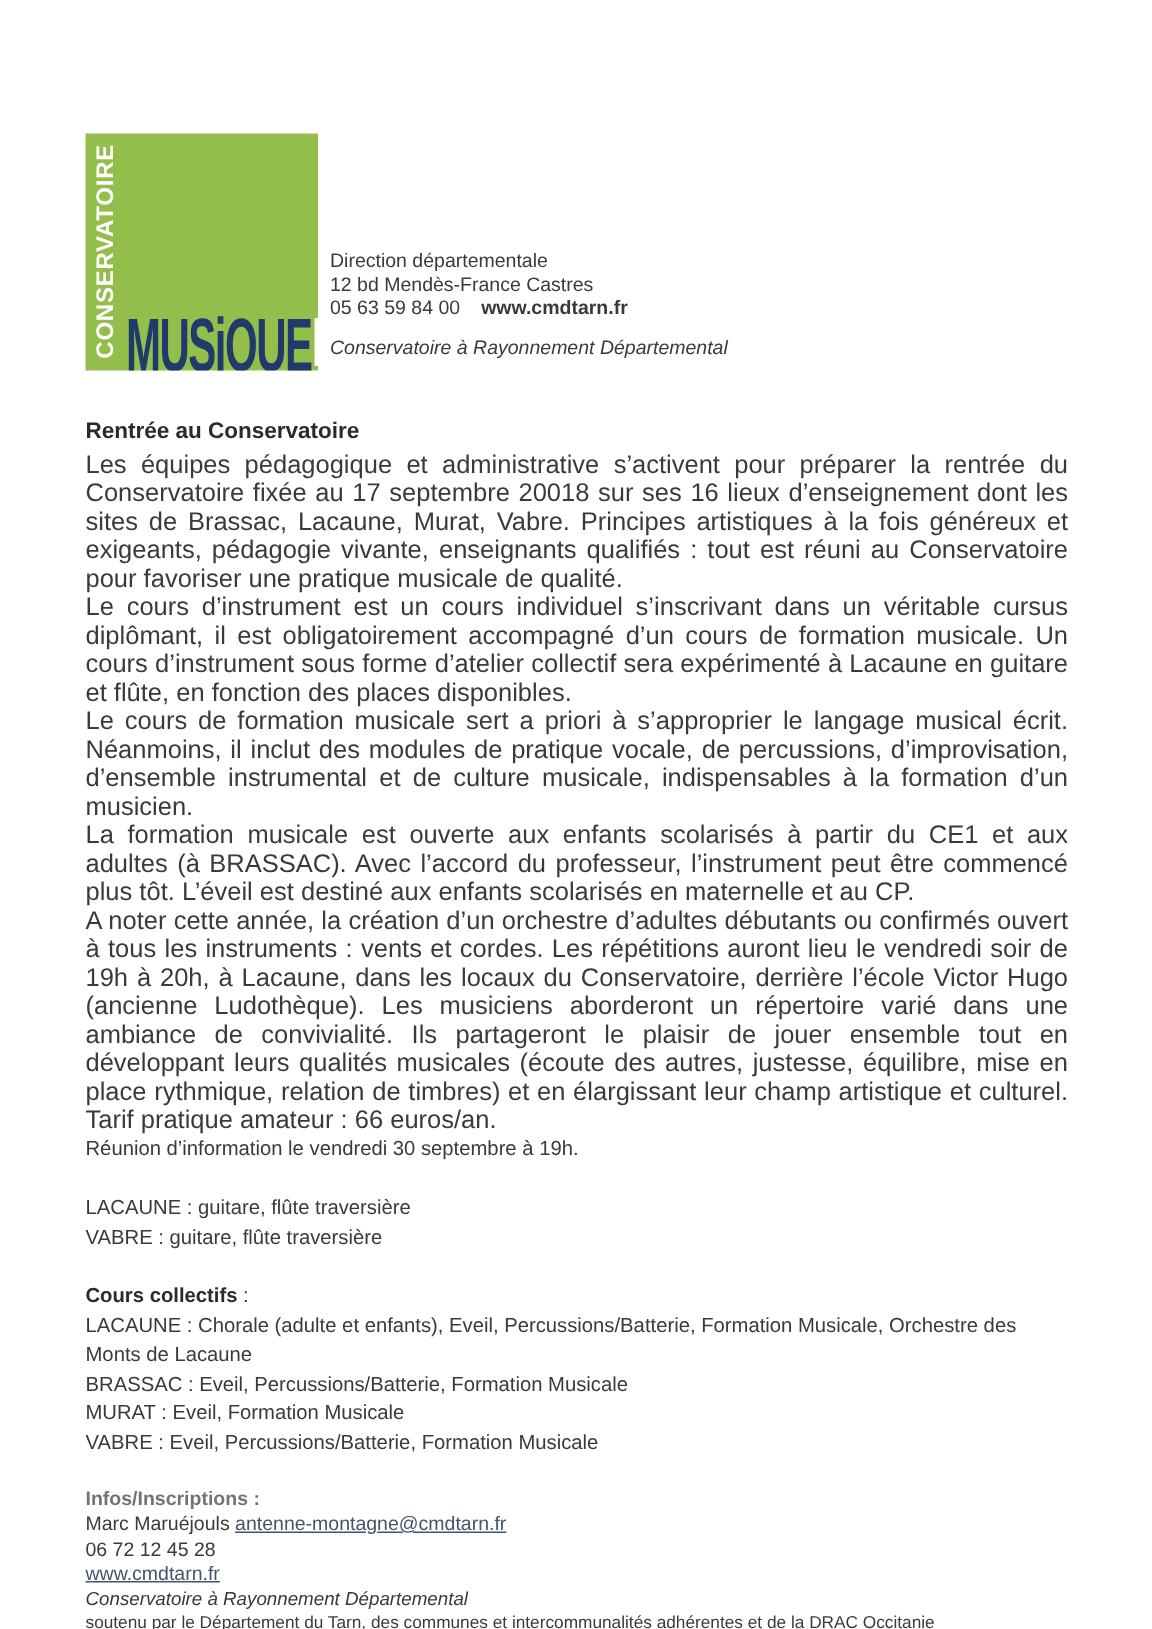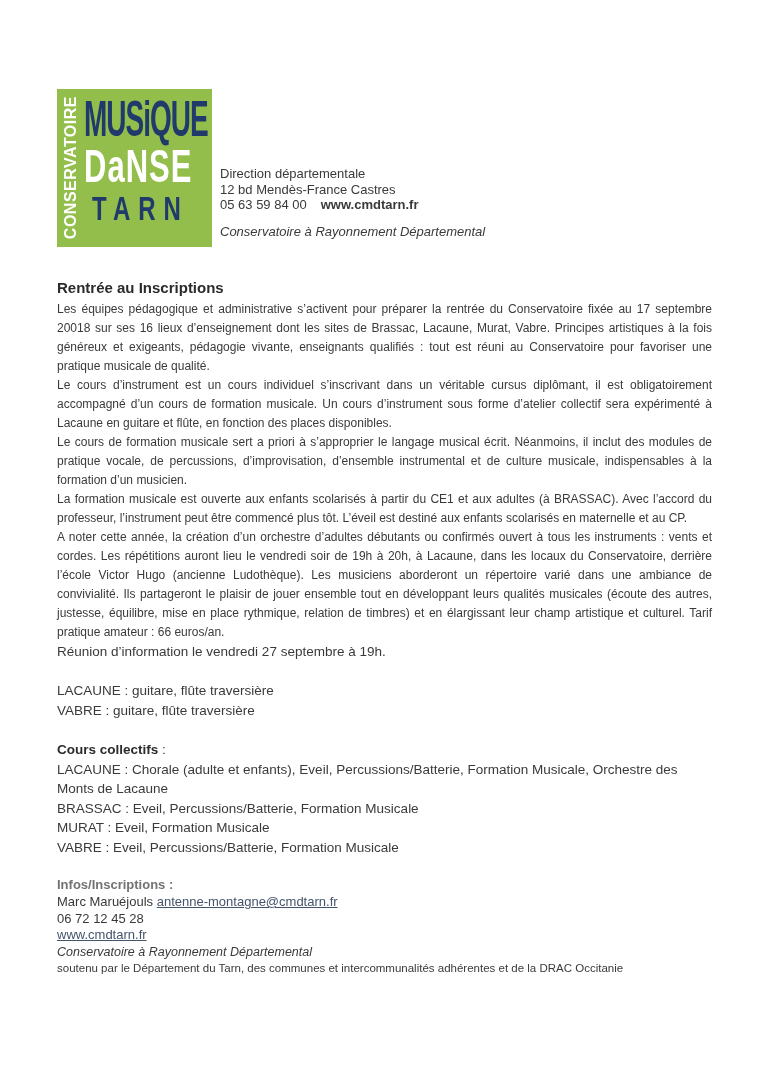--- a/index.html
+++ b/index.html
@@ -28,42 +28,42 @@
     writing-mode: vertical-rl;
     transform: rotate(180deg);
     font-weight: bold;
     font-size: 16px;
     letter-spacing: 0.5px;
     color: #ffffff;
     white-space: nowrap;
   }
   .logo-words {
     flex: 1;
-    display: flex; flex-direction: column; align-items: flex-start;
+    display: flex; flex-direction: row; align-items: flex-end;
     overflow: hidden;
   }
   .lw { font-weight: bold; white-space: nowrap; transform-origin: 50% 50%; }
   .lw1 { color: #1f3a6b; font-size: 28px; transform: scale(1.0, 1.8); margin-top: 15px; letter-spacing: -1px; }
   .lw2 { color: #ffffff; font-size: 31px; transform: scale(1.0, 1.5); margin-top: 13px; letter-spacing: 1px; }
   .lw3 { color: #1f3a6b; font-size: 24px; transform: scale(1.0, 1.4); margin-top: 10px; letter-spacing: 8px; margin-left: 8px; }
 
   .letterhead-text {
     position: absolute; left: 220px; top: 166px;
     font-size: 13px; line-height: 15.5px; color: #3a3a3a;
   }
   .letterhead-text .lh-web { margin-left: 14px; font-weight: bold; }
   .letterhead-text .tagline { margin-top: 11px; font-style: italic; }
 
   
   main { margin: 0 56px 0 57px; }
   h1 {
     font-size: 15px; font-weight: bold; color: #2b2b2b;
     margin: 0 0 3px 0; line-height: 19px;
   }
-  p.body { margin: 0; font-size: 12px; line-height: 19px; text-align: justify; }
+  p.body { margin: 0; font-size: 17px; line-height: 19px; text-align: justify; }
   p.single { margin: 0; font-size: 13.5px; line-height: 19px; }
 
   .section { margin-top: 20px; font-size: 13.5px; line-height: 19.5px; }
   .section .sec-title strong { color: #2b2b2b; }
   .section .sec-item { }
 
   .contact { margin-top: 19px; font-size: 13px; line-height: 16.5px; }
   .contact .sec-title { font-weight: bold; color: #737373; line-height: 18px; }
   .contact a { color: #44546a; text-decoration: underline; }
   .contact .tagline { font-style: italic; font-size: 12.5px; }
@@ -88,27 +88,27 @@
 
     <div class="letterhead-text">
       <div>Direction départementale</div>
       <div>12 bd Mendès-France Castres</div>
       <div><span>05 63 59 84 00</span><span class="lh-web">www.cmdtarn.fr</span></div>
       <div class="tagline">Conservatoire à Rayonnement Départemental</div>
     </div>
   </header>
 
   <main>
-    <h1>Rentrée au Inscriptions</h1>
+    <h1>Rentrée au Conservatoire</h1>
     <p class="body">Les équipes pédagogique et administrative s’activent pour préparer la rentrée du Conservatoire fixée au 17 septembre 20018 sur ses 16 lieux d’enseignement dont les sites de Brassac, Lacaune, Murat, Vabre. Principes artistiques à la fois généreux et exigeants, pédagogie vivante, enseignants qualifiés : tout est réuni au Conservatoire pour favoriser une pratique musicale de qualité.</p>
     <p class="body">Le cours d’instrument est un cours individuel s’inscrivant dans un véritable cursus diplômant, il est obligatoirement accompagné d’un cours de formation musicale.  Un cours d’instrument sous forme d’atelier collectif sera expérimenté à Lacaune en guitare et flûte, en fonction des places disponibles.</p>
     <p class="body">Le cours de formation musicale sert a priori à s’approprier le langage musical écrit. Néanmoins, il inclut des modules de pratique vocale, de percussions, d’improvisation, d’ensemble instrumental et de culture musicale, indispensables à la formation d’un musicien.</p>
     <p class="body">La formation musicale est ouverte aux enfants scolarisés à partir du CE1 et aux adultes (à BRASSAC). Avec l’accord du professeur, l’instrument peut être commencé plus tôt. L’éveil est destiné aux enfants scolarisés en maternelle et au CP.</p>
     <p class="body">A noter cette année, la création d’un orchestre d’adultes débutants ou confirmés ouvert à tous les instruments : vents et cordes. Les répétitions auront lieu le vendredi soir de 19h à 20h, à Lacaune, dans les locaux du Conservatoire, derrière l’école Victor Hugo (ancienne Ludothèque). Les musiciens aborderont un répertoire varié dans une ambiance de convivialité. Ils partageront le plaisir de jouer ensemble tout en développant leurs qualités musicales (écoute des autres, justesse, équilibre, mise en place rythmique, relation de timbres) et en élargissant leur champ artistique et culturel. Tarif pratique amateur : 66 euros/an.</p>
-    <p class="single">Réunion d’information le vendredi 27 septembre à 19h.</p>
+    <p class="single">Réunion d’information le vendredi 30 septembre à 19h.</p>
 
     <div class="section">
       <div class="sec-item">LACAUNE : guitare, flûte traversière</div>
       <div class="sec-item">VABRE : guitare, flûte traversière</div>
     </div>
 
     <div class="section">
       <div class="sec-title"><strong>Cours collectifs</strong><span> :</span></div>
       <div class="sec-item">LACAUNE : Chorale (adulte et enfants), Eveil, Percussions/Batterie, Formation Musicale, Orchestre des Monts de Lacaune</div>
       <div class="sec-item">BRASSAC : Eveil, Percussions/Batterie, Formation Musicale</div>

